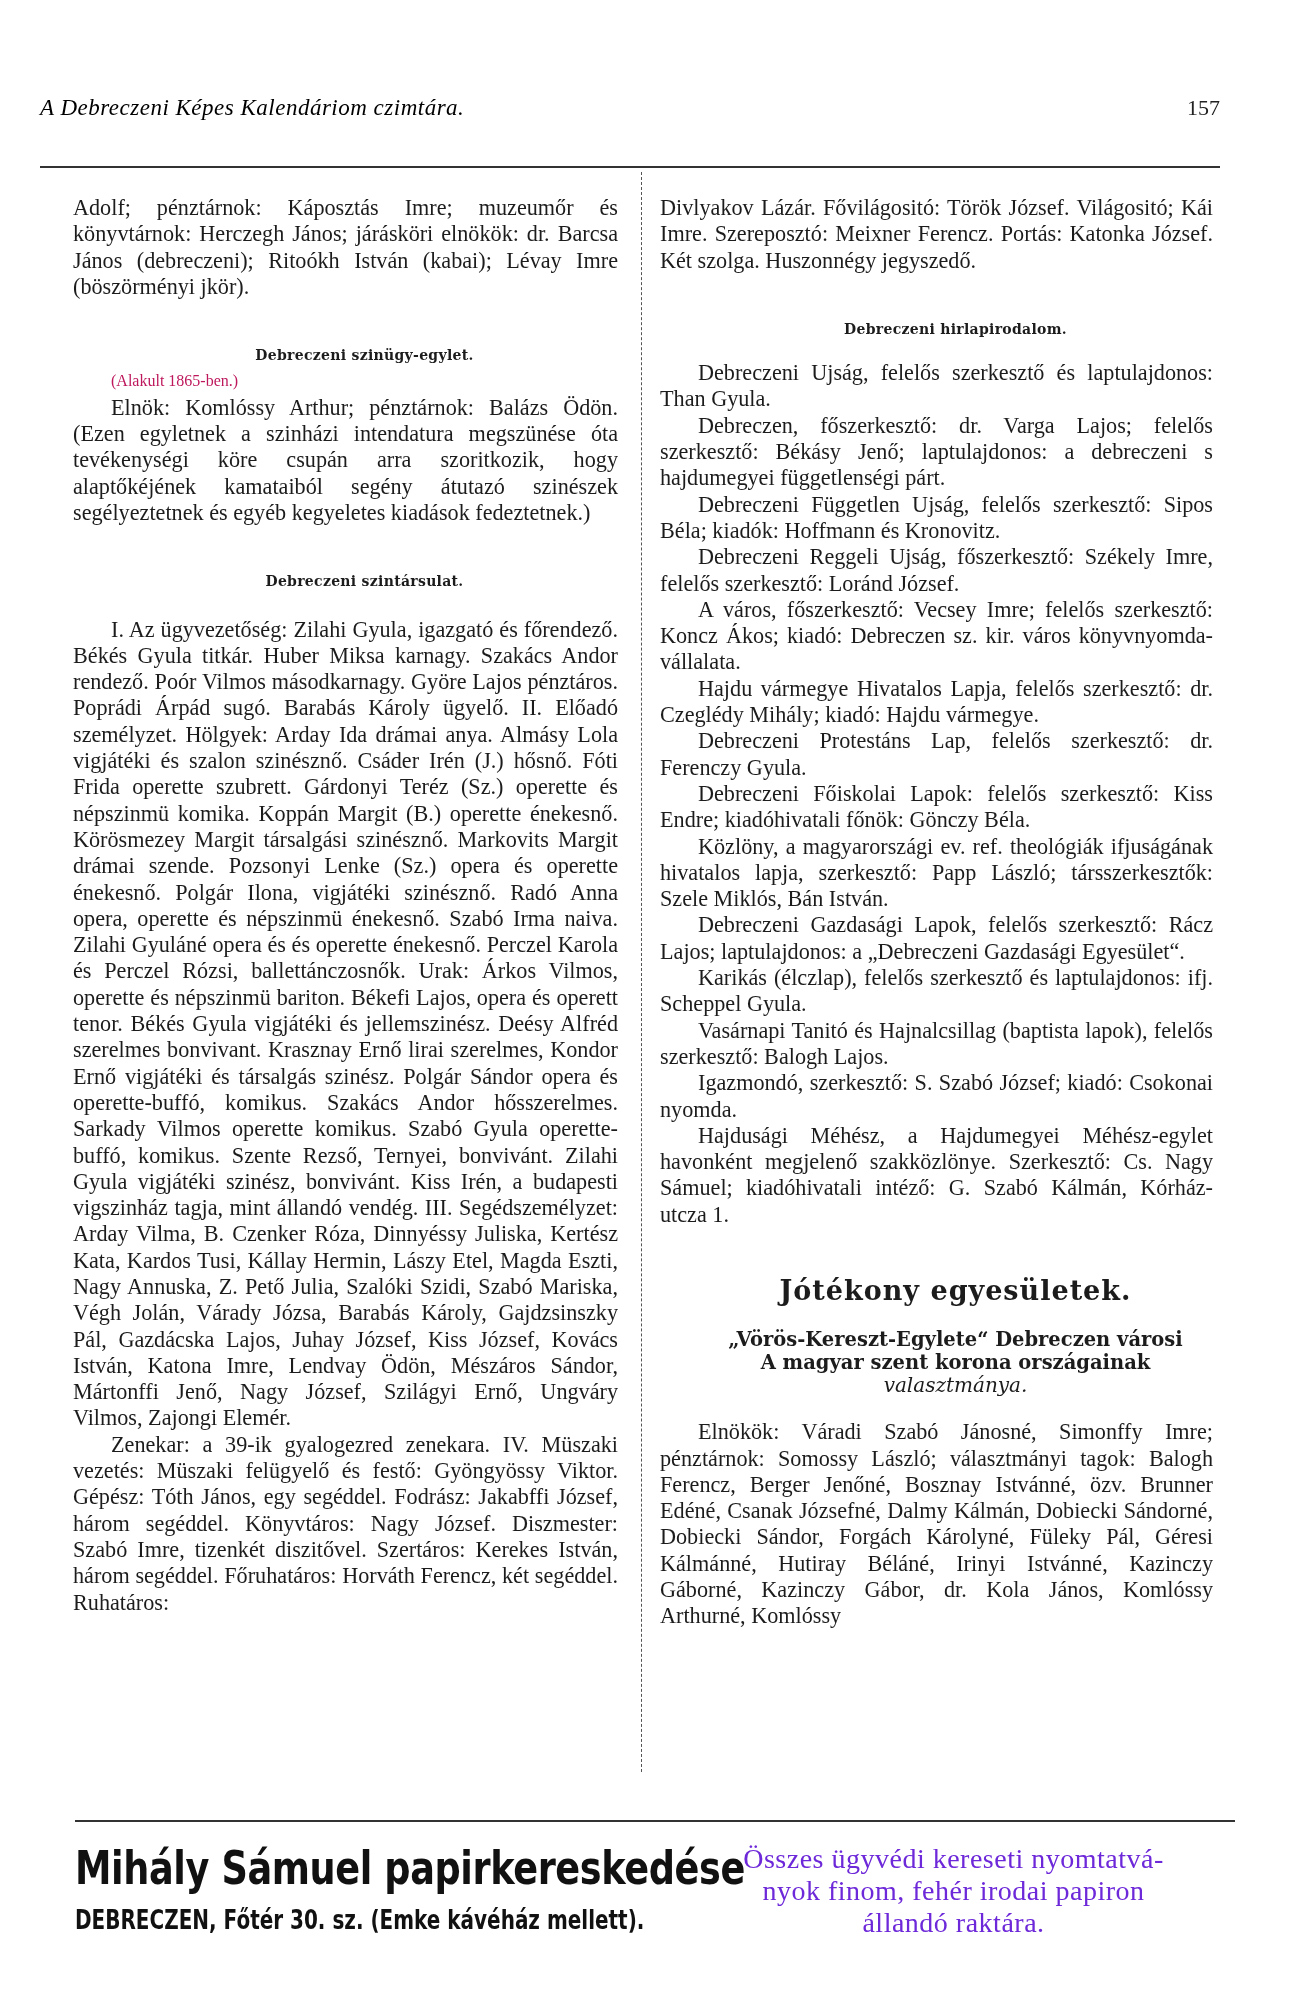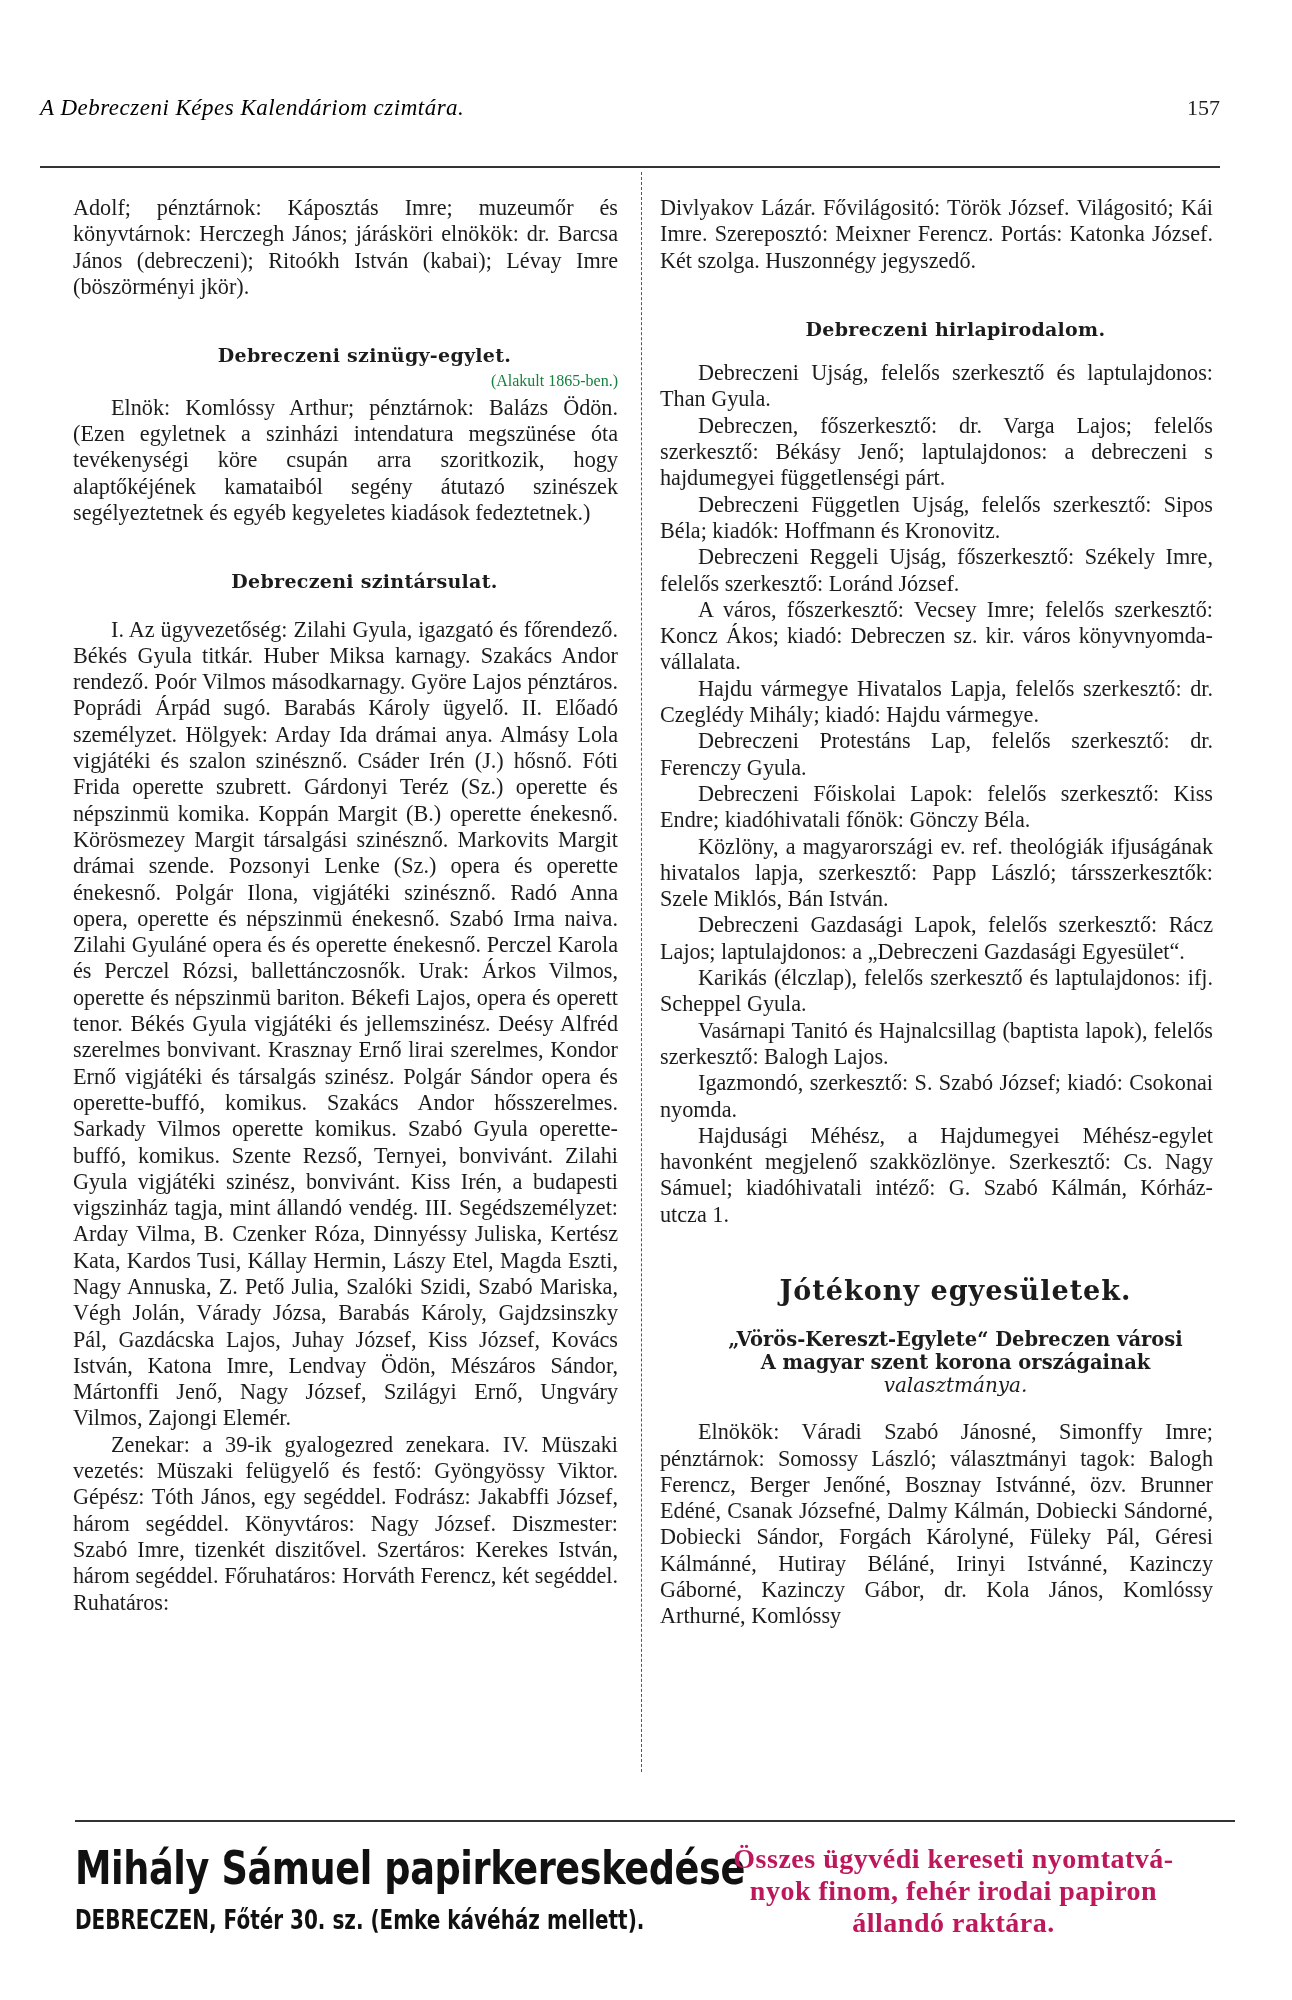--- a/index.html
+++ b/index.html
@@ -34,24 +34,24 @@
       position: absolute; top: 195px;
       font-family: "Liberation Serif", serif; font-size: 22.2px; line-height: 26.3px;
       text-align: justify; color: #1c1c1c;
     }
     .col-left { left: 73px; width: 545px; }
     .col-right { left: 660px; width: 553px; }
     .column p { margin: 0; text-indent: 38px; }
     .column p.noindent { text-indent: 0; }
     .heading {
       text-align: center; font-family: "DejaVu Serif", serif; font-weight: bold;
-      font-size: 19px; letter-spacing: 0.3px; text-indent: 0;
+      font-size: 14px; letter-spacing: 0.3px; text-indent: 0;
     }
     .subnote {
-      text-align: right; font-size: 16px; text-indent: 0; color: #15803d;
+      text-align: left; font-size: 16px; text-indent: 0; color: #be185d;
       margin-top: 14px; margin-bottom: 12px;
     }
     .big-heading {
       text-align: center; font-family: "DejaVu Serif", serif; font-weight: bold;
       font-size: 27px; letter-spacing: 1px; text-indent: 0;
     }
     .sub-heading {
       text-align: center; font-family: "DejaVu Serif", serif; font-weight: bold;
       font-size: 19.5px; line-height: 23px; text-indent: 0;
     }
@@ -73,21 +73,21 @@
     }
     .ad-address {
       font-family: "DejaVu Sans", "Liberation Sans", sans-serif; font-weight: bold;
       font-size: 27px; line-height: 36px; margin-top: 6px;
       transform: scaleX(0.74); transform-origin: left top; white-space: nowrap;
       color: #111;
     }
     .ad-right {
       position: absolute; left: 656px; top: 1843px; width: 595px;
       font-family: "Liberation Serif", serif; font-size: 28px; line-height: 32px;
-      text-align: center; color: #be185d; letter-spacing: 0.5px; font-weight: bold;
+      text-align: center; color: #6d28d9; letter-spacing: 0.5px;
     }
   </style>
 </head>
 <body>
 
 <div class="running-head">
   <div class="running-title">A Debreczeni Képes Kalendáriom czimtára.</div>
   <div class="page-number">157</div>
 </div>
 <div class="head-rule"></div>

